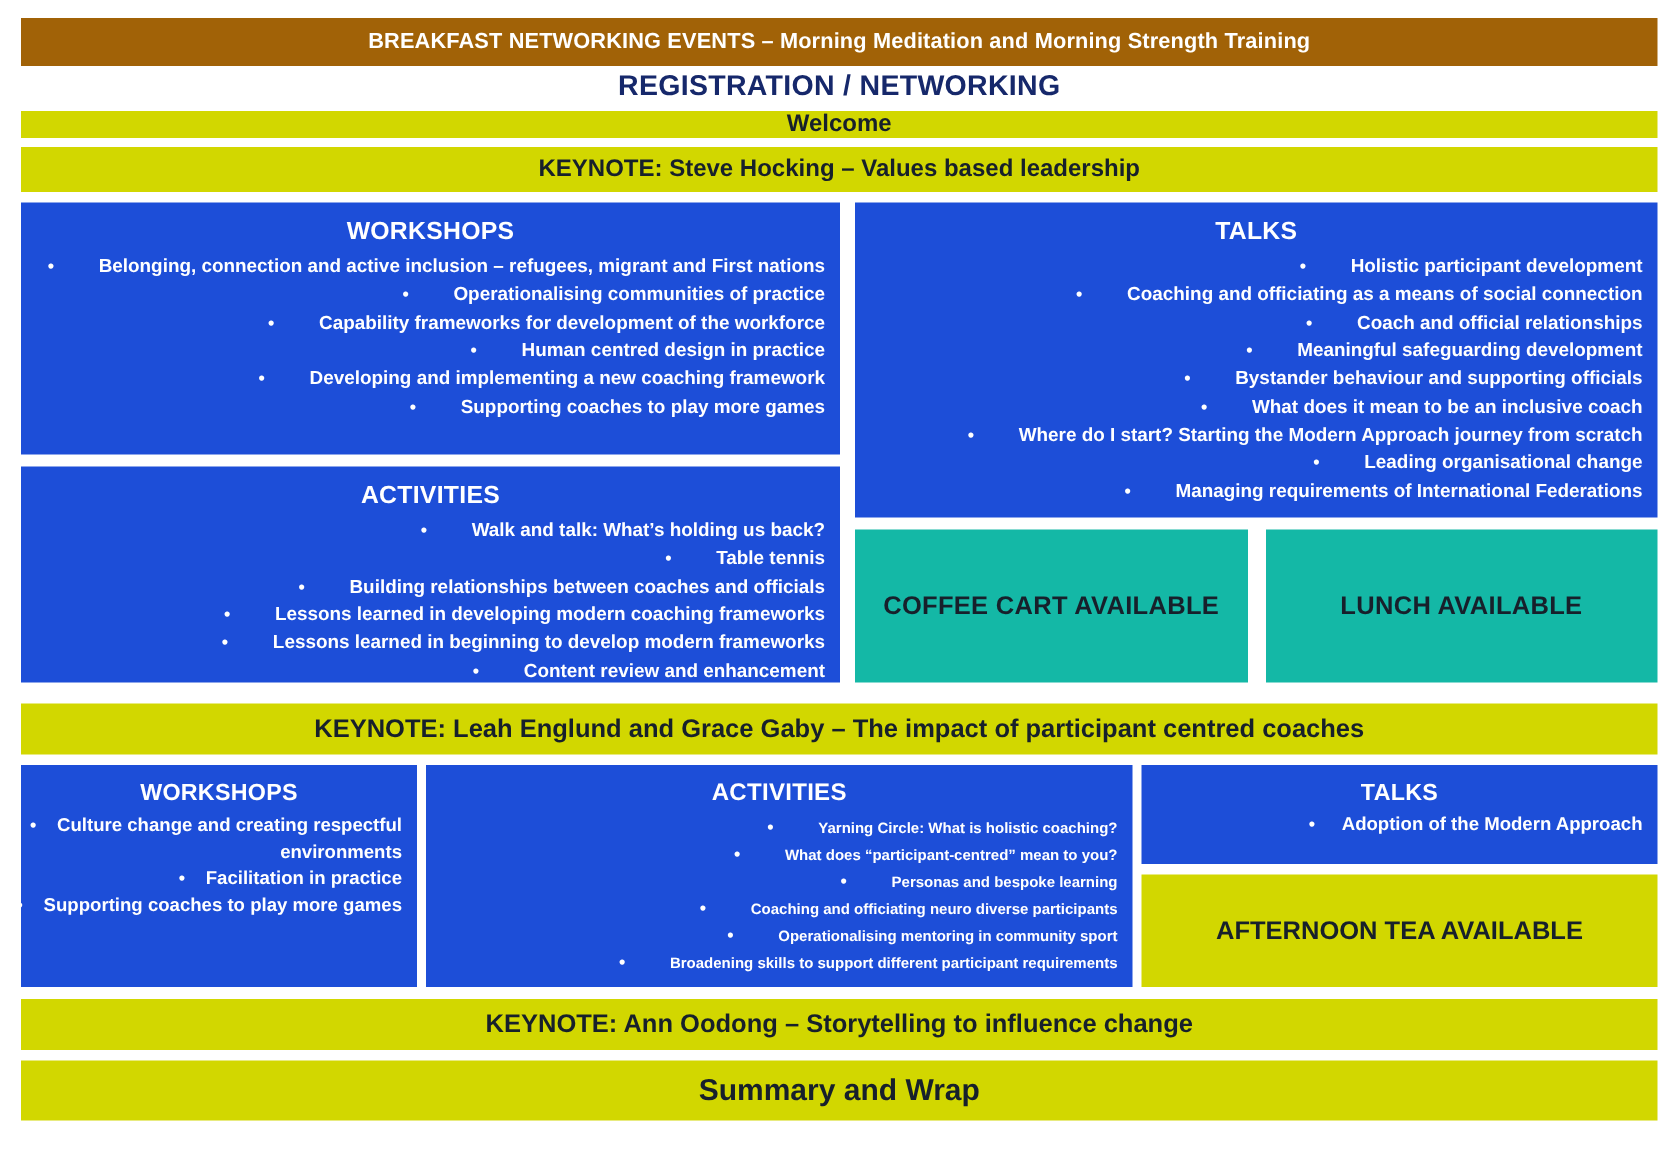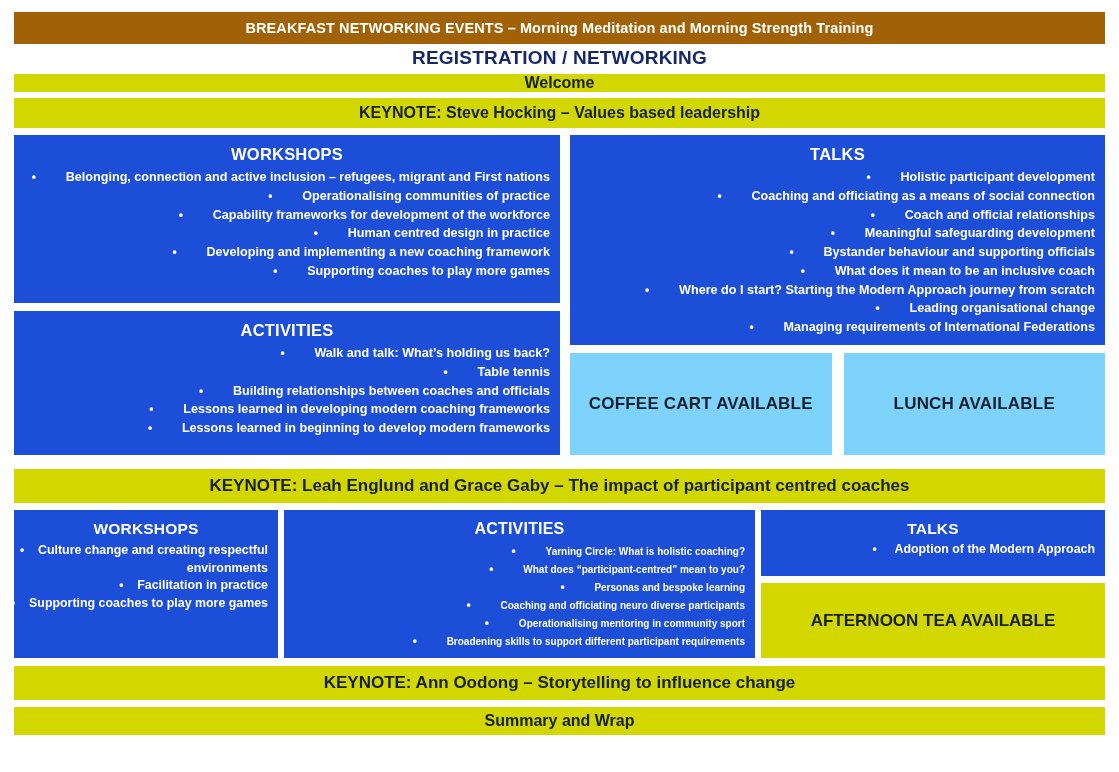--- a/index.html
+++ b/index.html
@@ -132,21 +132,21 @@
   .p-talks-am { height: 210px; }
 
   .break-row {
     display: flex;
     gap: 12px;
     flex: 1;
   }
   .break-box {
     box-sizing: border-box;
     flex: 1;
-    background: #7dd3fc;
+    background: #14b8a6;
     color: #17202b;
     display: flex;
     align-items: center;
     justify-content: center;
     font-weight: bold;
     font-size: 17px;
     letter-spacing: .2px;
   }
 
   
@@ -201,22 +201,22 @@
   .aft-right li { font-size: 12.4px; }
   .aft-right li .bullet::before { left: -22px; }
 
   
   .keynote-bottom {
     height: 34px;
     font-size: 17px;
     margin-top: 8px;
   }
   .summary-bar {
-    height: 28px;
-    font-size: 16px;
+    height: 40px;
+    font-size: 20px;
     margin-top: 7px;
   }
 </style>
 </head>
 <body>
 
 <div class="page">
 
   <div class="bar bar-green breakfast-bar">BREAKFAST NETWORKING EVENTS – Morning Meditation and Morning Strength Training</div>
 
@@ -243,20 +243,21 @@
       </div>
 
       <div class="panel p-activities-am">
         <div class="panel-title">ACTIVITIES</div>
         <ul>
           <li><span class="bullet"></span><span>Walk and talk: What’s holding us back?</span></li>
           <li><span class="bullet"></span><span>Table tennis</span></li>
           <li><span class="bullet"></span><span>Building relationships between coaches and officials</span></li>
           <li><span class="bullet"></span><span>Lessons learned in developing modern coaching frameworks</span></li>
           <li><span class="bullet"></span><span>Lessons learned in beginning to develop modern frameworks</span></li>
+          <li><span class="bullet"></span><span>Content review and enhancement</span></li>
         </ul>
       </div>
 
     </div>
 
     <div class="morning-right">
 
       <div class="panel p-talks-am">
         <div class="panel-title">TALKS</div>
         <ul>

